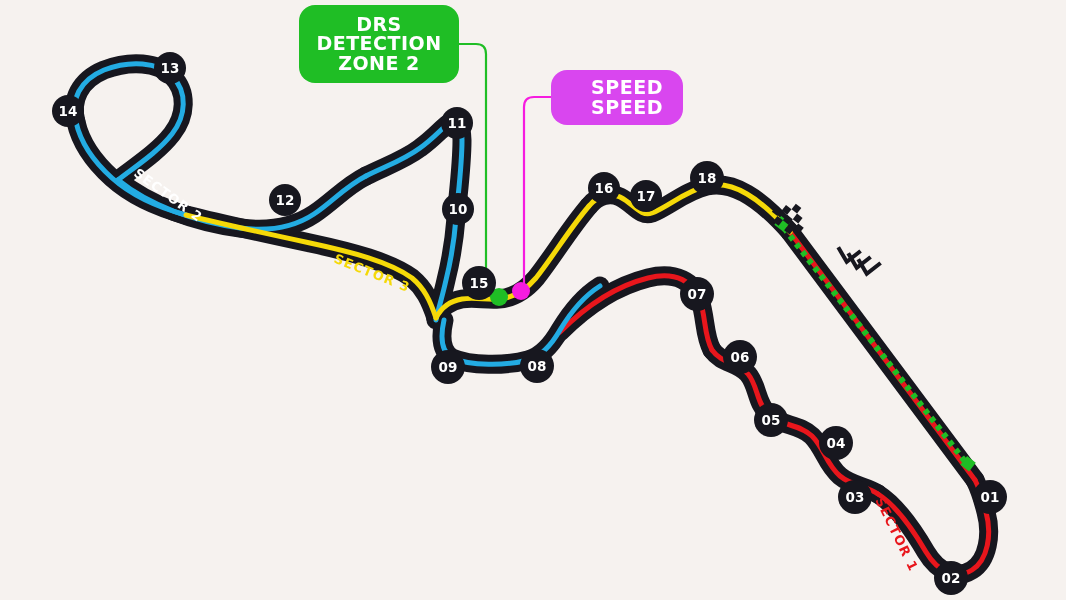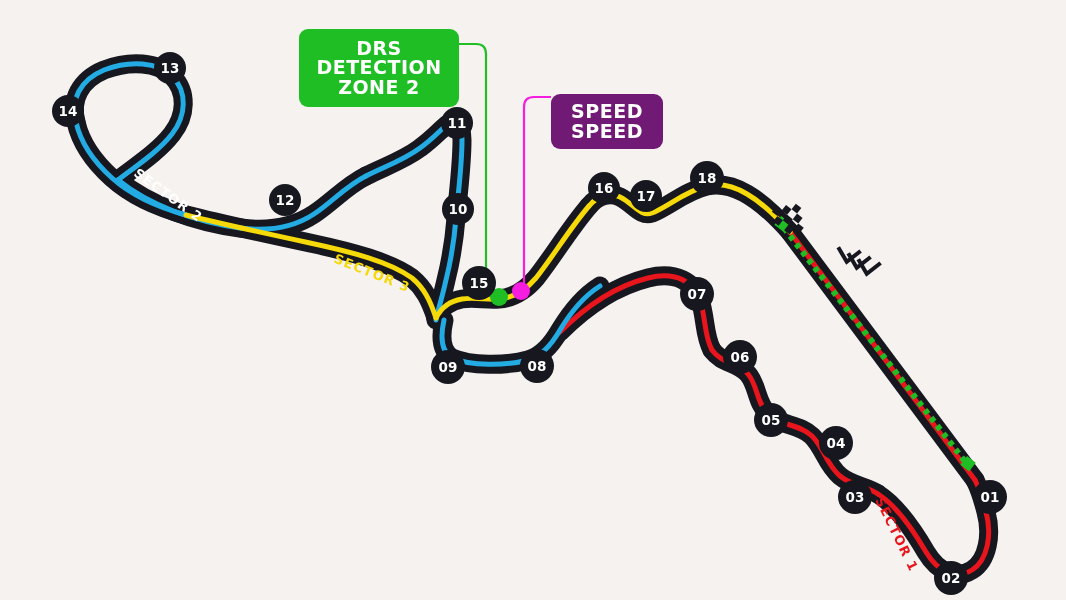--- a/index.html
+++ b/index.html
@@ -17,52 +17,52 @@
   }
   #circuit-map {
     position: absolute;
     top: 0;
     left: 0;
     width: 1066px;
     height: 600px;
   }
   .callout {
     position: absolute;
-    border-radius: 9px;
+    border-radius: 16px;
     display: flex;
     flex-direction: column;
     align-items: center;
     justify-content: center;
     color: #ffffff;
     font-weight: 700;
     letter-spacing: 0.5px;
     line-height: 1.02;
     text-align: center;
     font-family: "DejaVu Sans", "Liberation Sans", sans-serif;
-    margin-top: 24px;
   }
   .callout-line {
     display: block;
     white-space: nowrap;
   }
   #drs-callout {
     left: 299px;
     top: 5px;
     width: 160px;
     height: 78px;
     background: #1fbe25;
     font-size: 19px;
   }
   #speed-trap-callout {
     left: 551px;
     top: 70px;
     width: 112px;
     height: 55px;
-    background: #701a75;
+    background: #d946ef;
     font-size: 19px;
+    padding-left: 20px;
   }
 </style>
 </head>
 <body>
 
 <svg id="circuit-map" viewBox="0 0 1066 600" xmlns="http://www.w3.org/2000/svg">
 
   <rect x="0" y="0" width="1066" height="600" fill="#f6f2ef"></rect>
 
   <defs>

